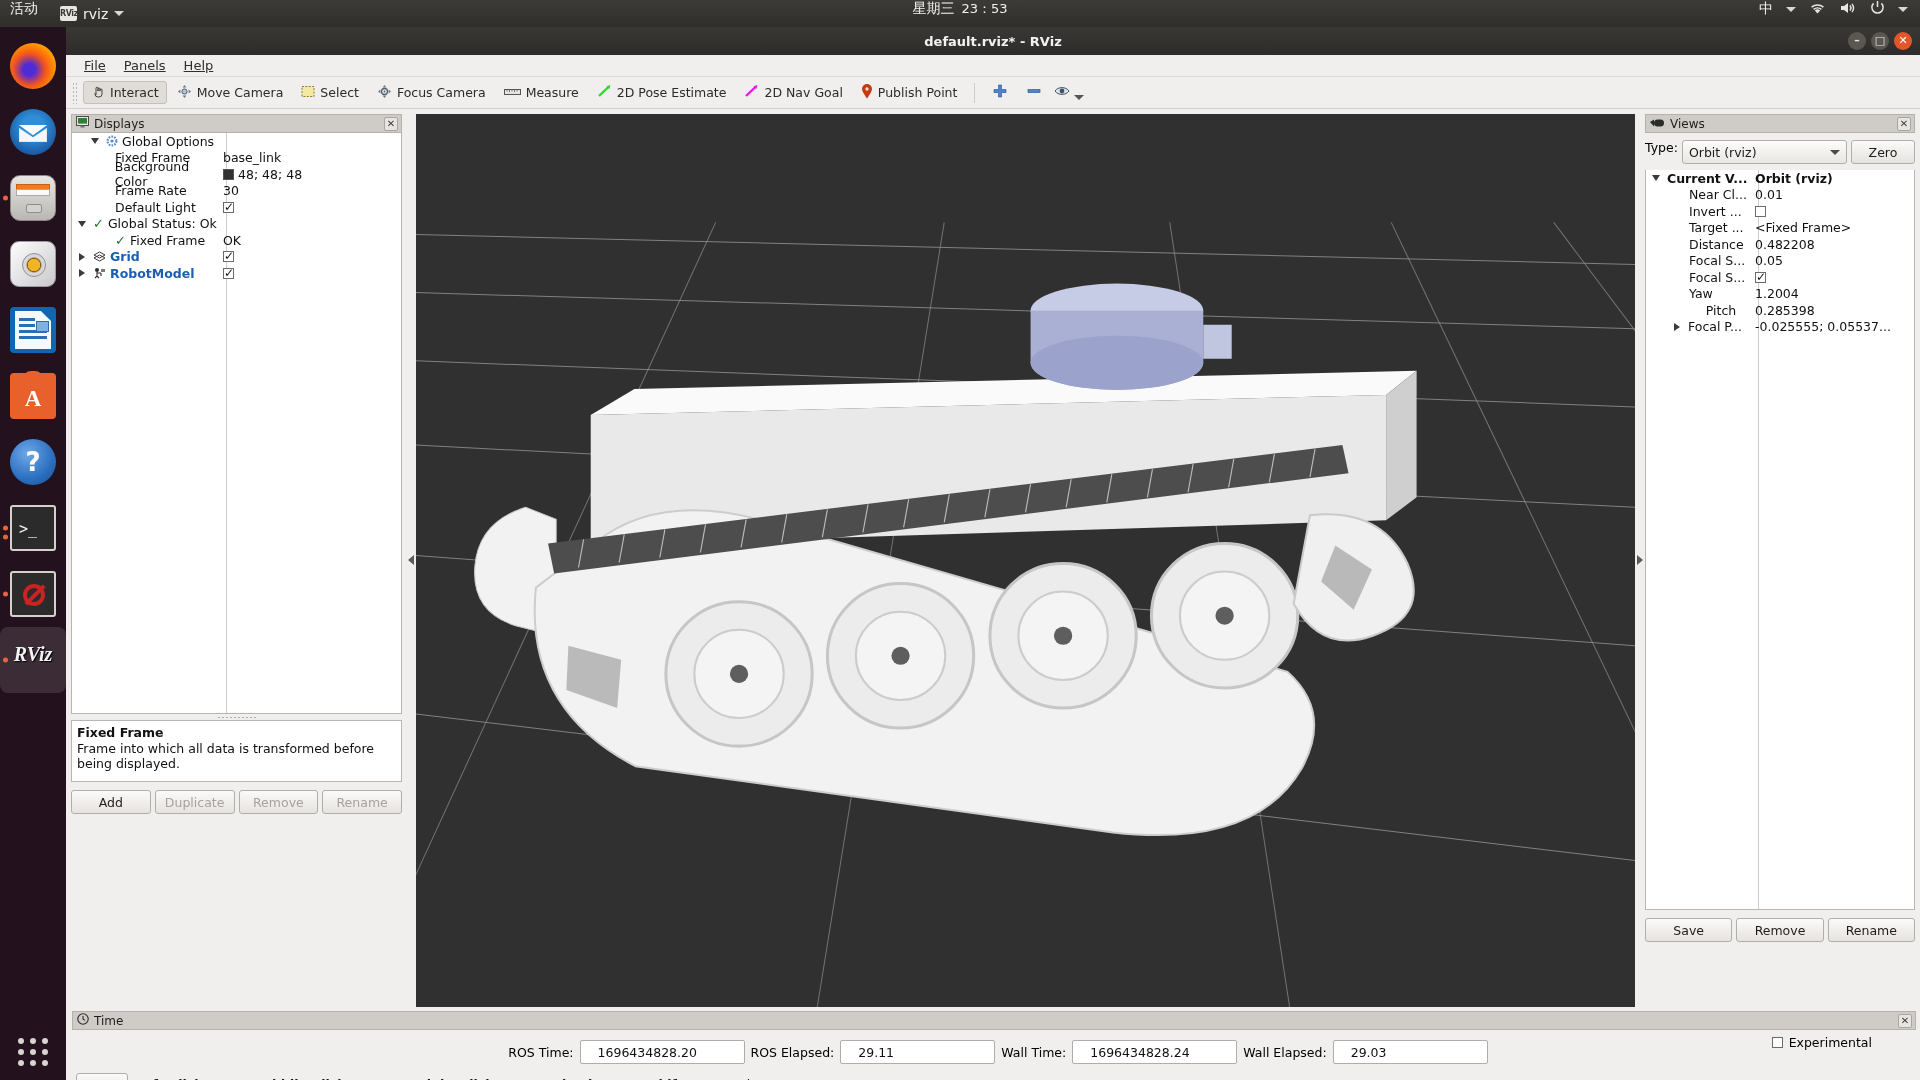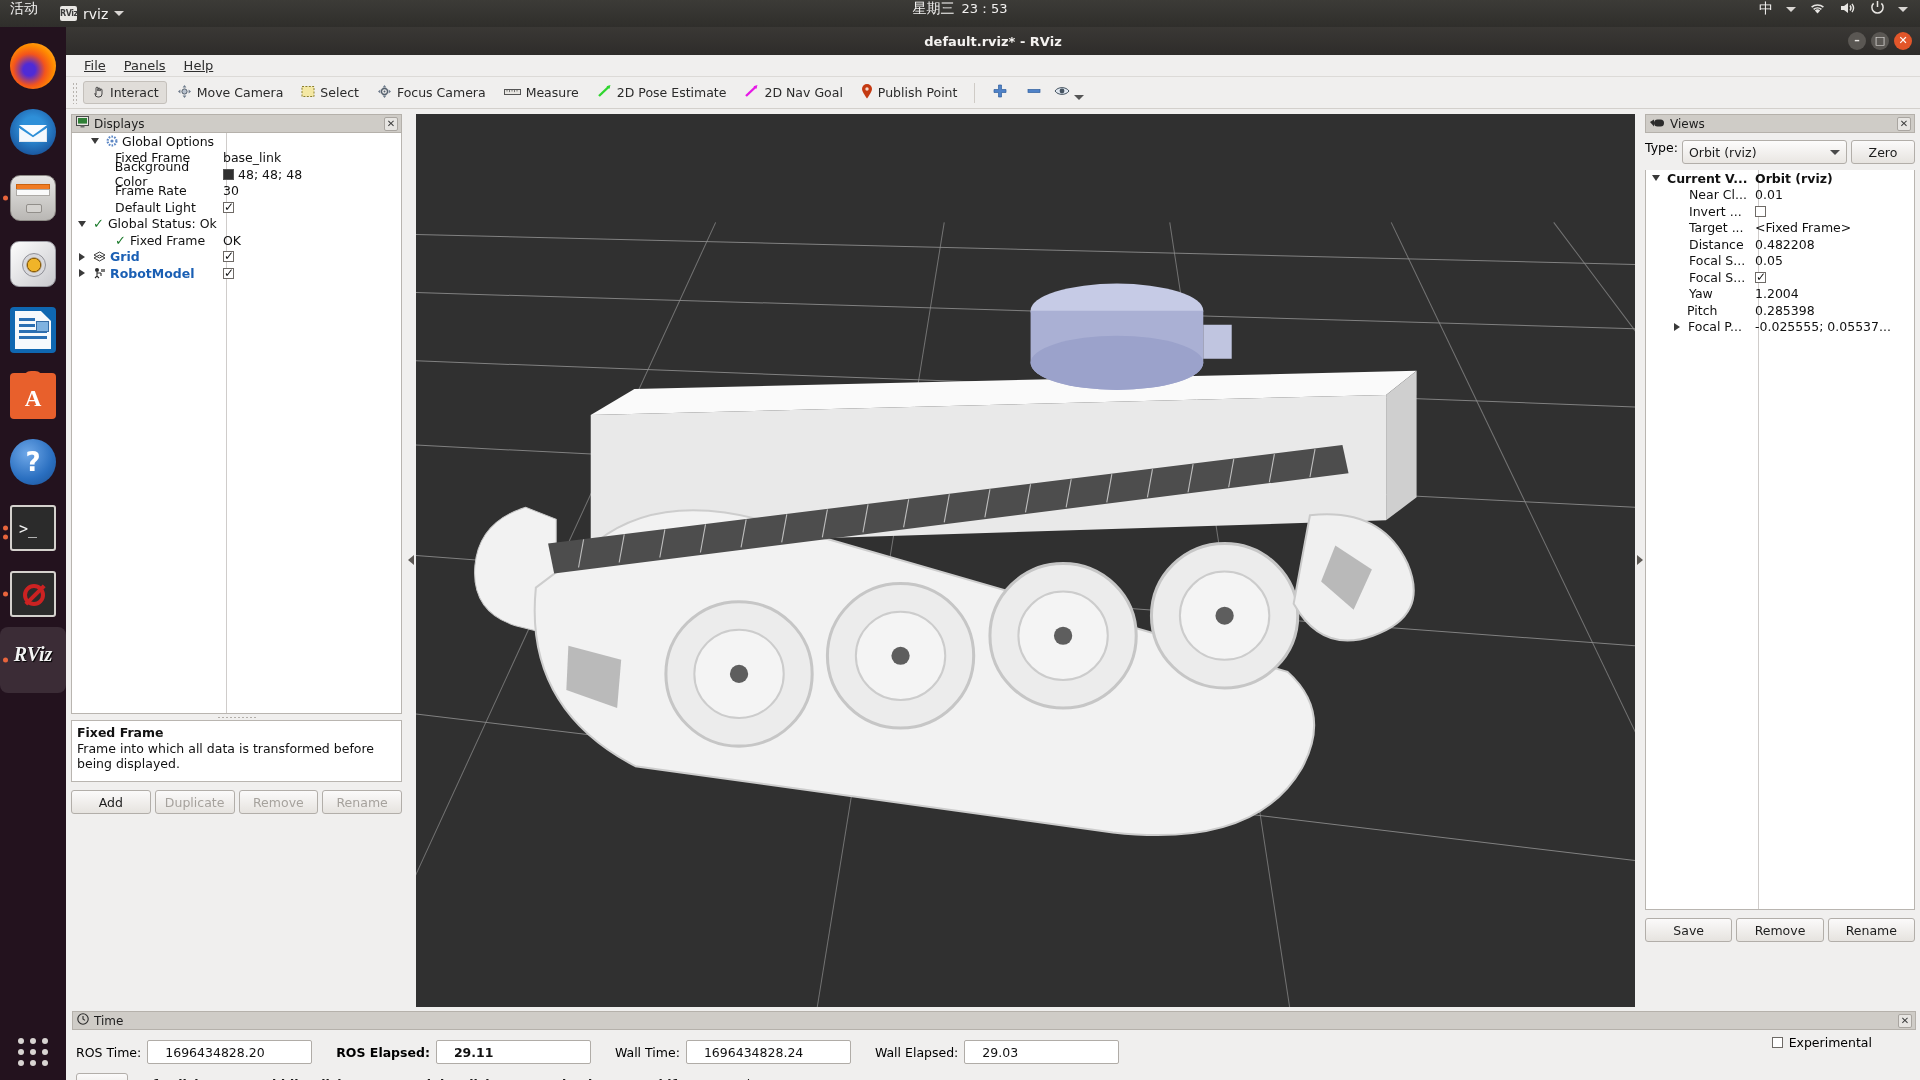--- a/index.html
+++ b/index.html
@@ -801,21 +801,21 @@
             <div class="trow">
               <div class="tname" style="width: 109px; padding-left: 25px;">
                 <span style="width: 14px; display: inline-flex; justify-content: center;"></span>
                 <span>Yaw</span>
               </div>
               <div class="tval">
                 <span>1.2004</span>
               </div>
             </div>
             <div class="trow">
-              <div class="tname" style="width: 109px; padding-left: 23px;">
+              <div class="tname" style="width: 109px; padding-left: 23px; justify-content: center;">
                 <span style="width: 14px; display: inline-flex; justify-content: center;"></span>
                 <span>Pitch</span>
               </div>
               <div class="tval">
                 <span>0.285398</span>
               </div>
             </div>
             <div class="trow">
               <div class="tname" style="width: 109px; padding-left: 24px;">
                 <span style="width: 14px; display: inline-flex; justify-content: center;">
@@ -849,26 +849,26 @@
         <span>
           <svg width="12" height="12" viewBox="0 0 12 12">
             <circle cx="6" cy="6" r="5.2" fill="none" stroke="#2b2b2b" stroke-width="1.1"></circle>
             <path d="M6 3 V6 L8 7.4" stroke="#2b2b2b" stroke-width="1.1" fill="none"></path>
           </svg>
         </span>
         <span>Time</span>
         <span class="panel-close">✕</span>
       </div>
 
-      <div id="time-fields" style="display:flex;align-items:center;gap:24px;padding:10px 0 0 10px;">
+      <div id="time-fields" style="display:flex;align-items:center;gap:6px;padding:10px 0 0 10px;justify-content:center;">
           <div style="display: flex; align-items: center; gap: 6px;">
             <span style="font-size: 12.5px;">ROS Time:</span>
             <div class="tfield" style="width: 165px;">1696434828.20</div>
           </div>
-          <div style="display: flex; align-items: center; gap: 6px; font-weight: bold;">
+          <div style="display: flex; align-items: center; gap: 6px;">
             <span style="font-size: 12.5px;">ROS Elapsed:</span>
             <div class="tfield" style="width: 155px;">29.11</div>
           </div>
           <div style="display: flex; align-items: center; gap: 6px;">
             <span style="font-size: 12.5px;">Wall Time:</span>
             <div class="tfield" style="width: 165px;">1696434828.24</div>
           </div>
           <div style="display: flex; align-items: center; gap: 6px;">
             <span style="font-size: 12.5px;">Wall Elapsed:</span>
             <div class="tfield" style="width: 155px;">29.03</div>

